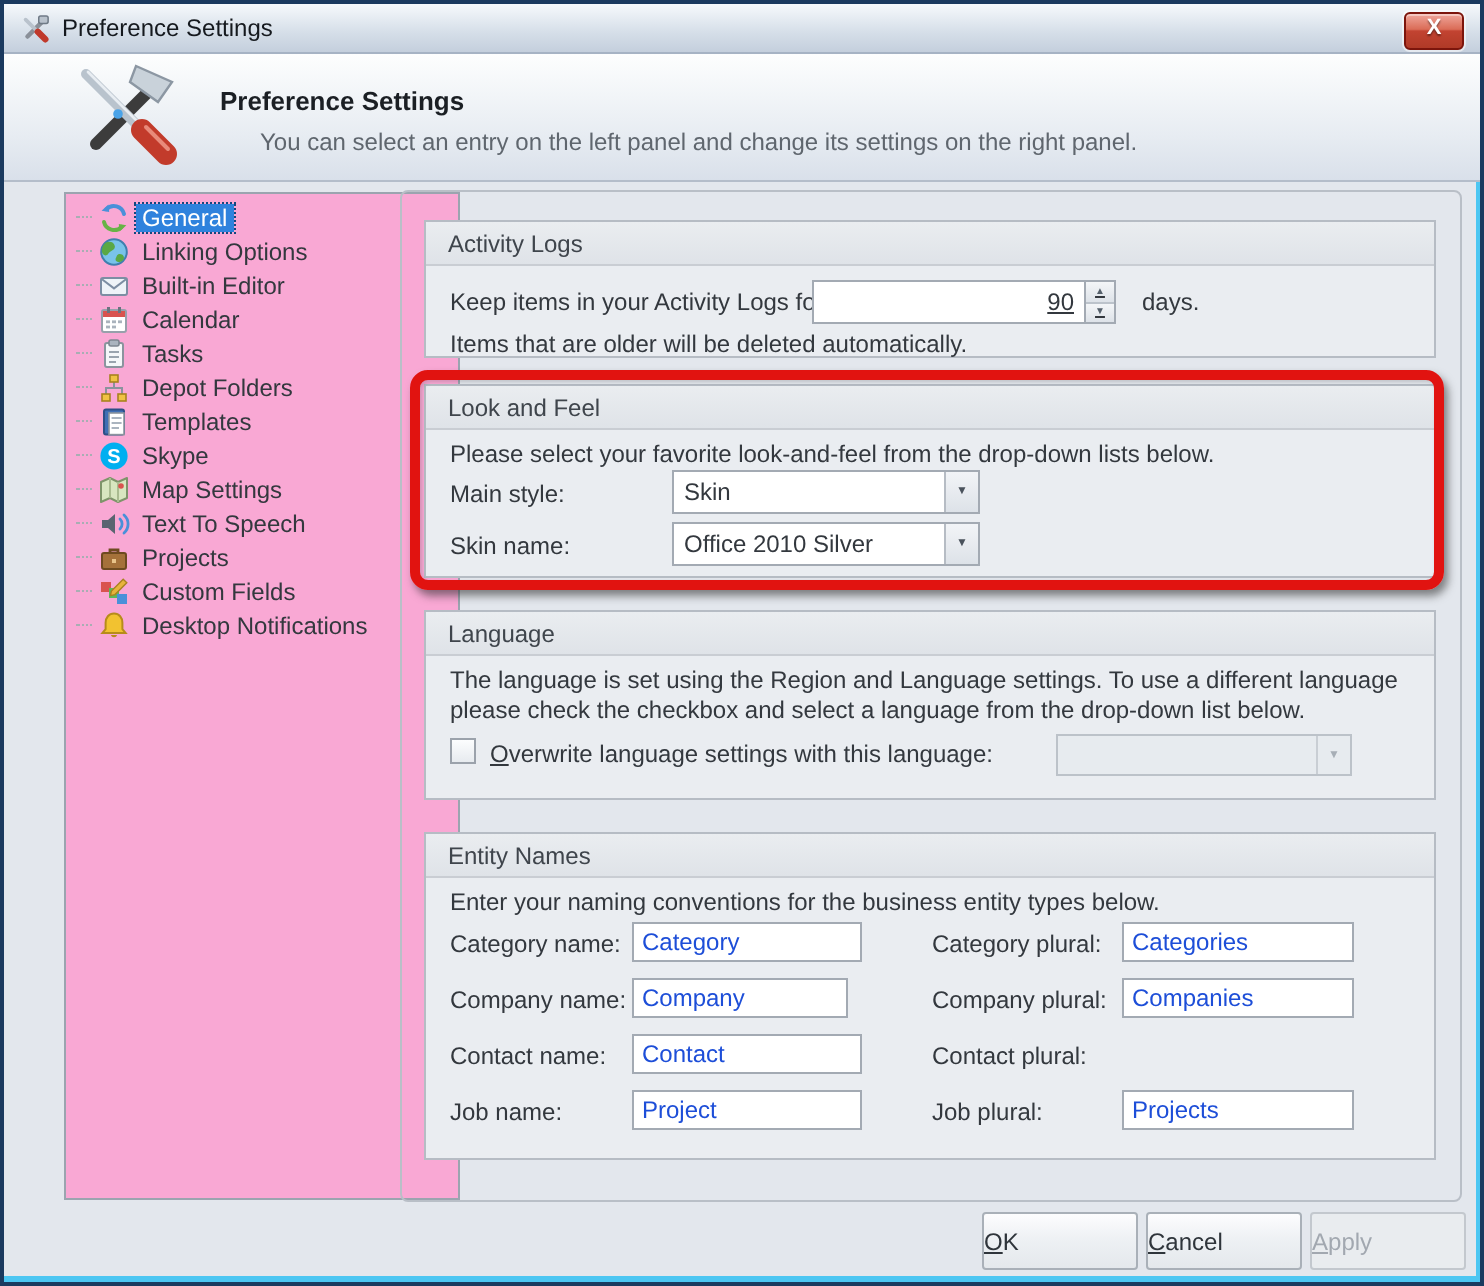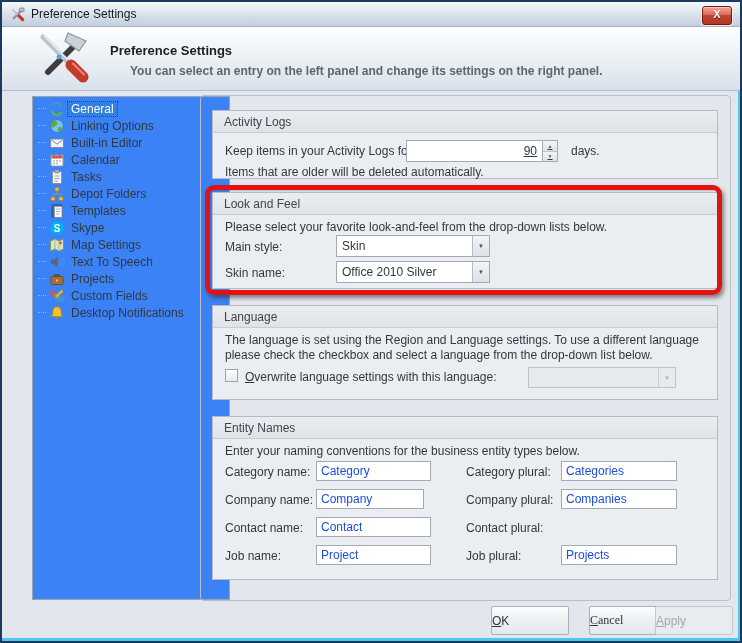--- a/index.html
+++ b/index.html
@@ -32,25 +32,25 @@
     text-shadow:0 1px 1px rgba(0,0,0,.45);cursor:default;
   }
   
   .header{
     position:absolute;left:0;top:25px;right:0;height:64px;
     background:linear-gradient(#fdfefe,#e7ecf2 65%,#d9e0ea);
     border-bottom:1px solid #b4bdca;box-sizing:border-box;
   }
   .header-icon{position:absolute;left:32px;top:3px;width:56px;height:56px;}
   .header-title{position:absolute;left:108px;top:16px;font-weight:bold;font-size:13px;color:#1b1f24;}
-  .header-sub{position:absolute;left:128px;top:37px;color:#5f666e;font-weight:bold;}
+  .header-sub{position:absolute;left:128px;top:37px;color:#5f666e;}
   
   .tree{
     position:absolute;left:30px;top:94px;width:198px;height:504px;
-    background:#3b82f6;border:1px solid #9ba4af;box-sizing:border-box;padding-top:3px;
+    background:#f9a8d4;border:1px solid #9ba4af;box-sizing:border-box;padding-top:3px;
   }
   .tree-item{display:flex;align-items:center;height:17px;padding-left:5px;gap:3px;cursor:default;}
   .stub{width:8px;height:0;border-top:1px dotted #a9adb3;flex:none;}
   .tree-item svg{width:16px;height:16px;flex:none;display:block;}
   .tree-label{padding:0 3px;line-height:14px;white-space:nowrap;}
   .tree-item.selected .tree-label{background:var(--sel,#2f82dd);color:#fff;outline:1px dotted #14477e;}
   
   .panel{
     position:absolute;left:198px;top:93px;width:531px;height:506px;
     border:1px solid #b9bfc7;border-radius:4px;box-sizing:border-box;
@@ -361,20 +361,20 @@
 
     <span class="abs lbl" style="left:12px;top:132px;">Job name:</span>
     <span class="abs" style="left:103px;top:128px;width:115px;"><input class="field" value="Project" style=""></span>
     <span class="abs lbl" style="left:253px;top:132px;">Job plural:</span>
     <span class="abs" style="left:348px;top:128px;width:116px;"><input class="field" value="Projects" style=""></span>
   </div>
 
   <div class="btn" style="left:489px;">
     <span><u>O</u>K</span>
   </div>
-  <div class="btn" style="left:587px;font-family:Liberation Serif, serif;">
+  <div class="btn" style="left:571px;">
     <span><u>C</u>ancel</span>
   </div>
   <div class="btn disabled" style="left:653px;">
     <span><u>A</u>pply</span>
   </div>
 
 </div>
 
 </body></html>

